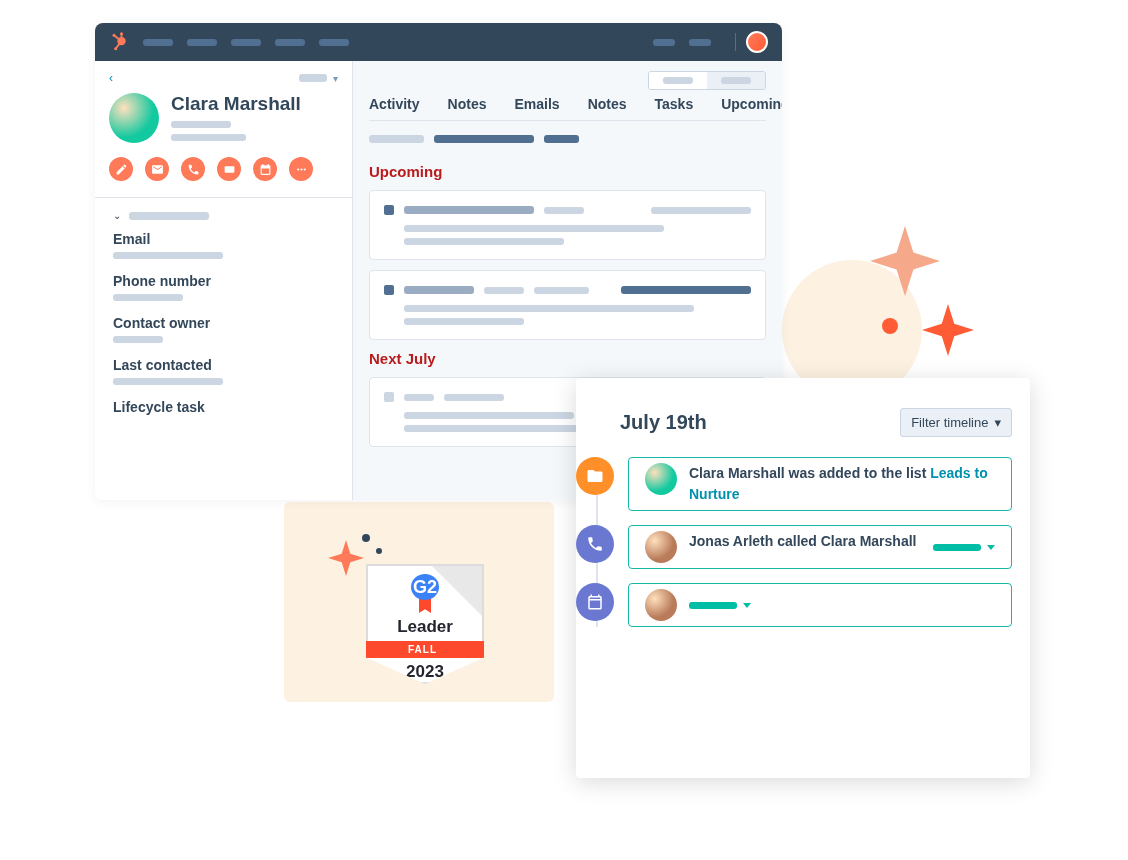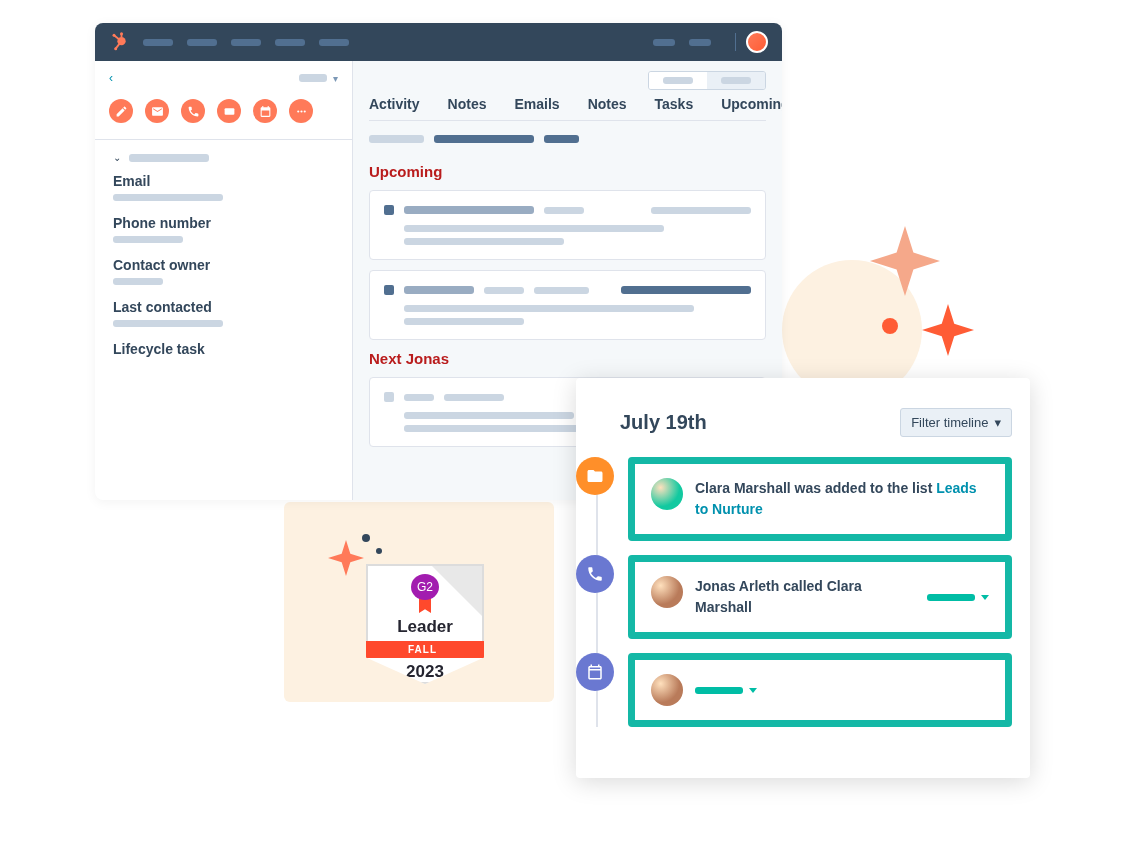--- a/index.html
+++ b/index.html
@@ -60,41 +60,41 @@
   .timeline-header { display: flex; justify-content: space-between; align-items: center; margin-bottom: 20px; }
   .timeline-date { font-size: 20px; font-weight: 600; color: #33475b; }
   .filter-btn { border: 1px solid #cbd6e2; background: #eaf0f6; color: #33475b; font-size: 13px; padding: 6px 10px; border-radius: 3px; cursor: pointer; display: flex; align-items: center; gap: 6px; }
   .timeline-body { position: relative; }
   .timeline-line { position: absolute; left: -24px; top: 20px; bottom: 0; width: 2px; background: #dfe3eb; }
   .timeline-item { position: relative; margin-bottom: 14px; }
   .timeline-icon { position: absolute; left: -44px; top: 0; width: 38px; height: 38px; border-radius: 50%; display: flex; align-items: center; justify-content: center; }
   .timeline-icon svg { width: 18px; height: 18px; fill: #fff; }
   .ti-orange { background: #ff8f29; }
   .ti-purple { background: #6a78d1; }
-  .timeline-card { border: 7px solid #14b8a6; border-radius: 4px; padding: 14px 16px; margin-left: 8px; }
+  .timeline-card { border: 1px solid #14b8a6; border-radius: 4px; padding: 5px 16px; margin-left: 8px; }
   .tcard-row { display: flex; gap: 12px; }
   .tcard-avatar { width: 32px; height: 32px; border-radius: 50%; flex-shrink: 0; }
   .av1 { background: radial-gradient(circle at 30% 30%, #ffe0bd 0%, #12c9a0 60%); }
   .av2 { background: radial-gradient(circle at 30% 30%, #ffe0bd 0%, #b97b5a 60%); }
   .tcard-text { font-size: 14px; font-weight: 700; color: #33475b; flex: 1; line-height: 1.5; }
   .tcard-text a { color: #0091ae; text-decoration: none; }
   .tcard-right { display: flex; align-items: center; gap: 6px; }
   .teal-chip { height: 7px; width: 48px; background: #00bda5; border-radius: 3px; }
   .teal-caret { width: 0; height: 0; border-left: 4px solid transparent; border-right: 4px solid transparent; border-top: 5px solid #00bda5; }
   .audio-row { display: flex; align-items: center; gap: 10px; margin-top: 14px; font-size: 13px; font-weight: 700; color: #33475b; }
   .play-btn { width: 0; height: 0; border-top: 8px solid transparent; border-bottom: 8px solid transparent; border-left: 13px solid #00bda5; cursor: pointer; }
   .audio-track { flex: 1; height: 2px; background: #516f90; position: relative; }
   .audio-track::before { content: ""; position: absolute; left: 0; top: -4px; width: 3px; height: 10px; background: #516f90; }
   
   
   .badge-wrap { position: absolute; left: 360px; top: 564px; width: 130px; text-align: center; }
   .badge { position: relative; width: 118px; height: 134px; margin: 0 auto; }
   .badge-bg { width: 118px; height: 120px; background: #fff; border: 2px solid #dcdcdc; clip-path: polygon(0 0, 100% 0, 100% 78%, 50% 100%, 0 78%); display: flex; flex-direction: column; align-items: center; padding-top: 8px; }
   .badge-tri { position: absolute; top: 2px; right: 2px; width: 0; height: 0; border-top: 50px solid #e8e8e8; border-left: 50px solid transparent; }
-  .g2-circle { width: 28px; height: 28px; border-radius: 50%; background: #a21caf; color: #fff; font-weight: 400; display: flex; align-items: center; justify-content: center; font-size: 12px; position: relative; z-index: 2; }
+  .g2-circle { width: 28px; height: 28px; border-radius: 50%; background: #3b82f6; color: #fff; font-weight: 700; display: flex; align-items: center; justify-content: center; font-size: 18px; position: relative; z-index: 2; }
   .g2-flag { width: 12px; height: 16px; background: #ff492c; margin-top: -2px; clip-path: polygon(0 0, 100% 0, 100% 100%, 50% 75%, 0 100%); }
   .badge-title { font-size: 17px; font-weight: 800; color: #252530; margin-top: 4px; }
   .badge-ribbon { background: #ff492c; color: #fff; font-size: 10px; font-weight: 700; letter-spacing: 1px; padding: 3px 14px; margin-top: 4px; width: 128px; margin-left: -5px; position: relative; }
   .badge-ribbon::before, .badge-ribbon::after { content: ""; position: absolute; top: 0; width: 0; height: 0; border-top: 9px solid transparent; border-bottom: 9px solid transparent; }
   .badge-ribbon::before { left: -6px; border-right: 6px solid #b83318; }
   .badge-ribbon::after { right: -6px; border-left: 6px solid #b83318; }
   .badge-year { font-size: 17px; font-weight: 800; color: #252530; margin-top: 4px; }
   
   
   .sparkle { position: absolute; }
@@ -168,20 +168,28 @@
 
     <div class="crm-sidebar">
       <div class="sidebar-header">
         <div class="back-row">
           <span class="back-arrow">‹</span>
           <div class="header-actions">
             <div class="gray-chip"></div>
             <span style="color:#7c98b6;font-size:10px;">▾</span>
           </div>
         </div>
+        <div class="contact-row">
+          <div class="contact-avatar"></div>
+          <div style="flex:1">
+            <div class="contact-name">Clara Marshall</div>
+            <div class="ph-line" style="width:60px"></div>
+            <div class="ph-line" style="width:75px; margin-bottom:0"></div>
+          </div>
+        </div>
         <div class="action-btns">
           <div class="action-btn">
               <svg viewBox="0 0 24 24">
                 <path d="M3 17.25V21h3.75L17.81 9.94l-3.75-3.75L3 17.25zM20.71 7.04c.39-.39.39-1.02 0-1.41l-2.34-2.34c-.39-.39-1.02-.39-1.41 0l-1.83 1.83 3.75 3.75 1.83-1.83z"></path>
               </svg>
             </div>
           <div class="action-btn">
               <svg viewBox="0 0 24 24">
                 <path d="M20 4H4c-1.1 0-2 .9-2 2v12c0 1.1.9 2 2 2h16c1.1 0 2-.9 2-2V6c0-1.1-.9-2-2-2zm0 4l-8 5-8-5V6l8 5 8-5v2z"></path>
               </svg>
@@ -278,21 +286,21 @@
           <div class="sq"></div>
           <div class="ph-line" style="width:70px; height:8px; background:#99acc2; margin:0"></div>
           <div class="ph-line" style="width:40px; margin:0"></div>
           <div class="ph-line" style="width:55px; margin:0"></div>
           <div style="flex:1"></div>
           <div class="ph-line" style="width:130px; height:8px; background:#516f90; margin:0"></div>
         </div>
         <div class="ph-line" style="width:290px; margin-left:20px"></div>
         <div class="ph-line" style="width:120px; margin-left:20px; margin-bottom:0"></div>
       </div>
-      <div class="section-title">Next Jonas</div>
+      <div class="section-title">Next July</div>
       <div class="card">
         <div class="card-row">
           <div class="sq" style="background:#cbd6e2"></div>
           <div class="ph-line" style="width:30px; margin:0"></div>
           <div class="ph-line" style="width:60px; margin:0"></div>
         </div>
         <div class="ph-line" style="width:170px; margin-left:20px"></div>
         <div class="ph-line" style="width:220px; margin-left:20px; margin-bottom:0"></div>
       </div>
     </div>

